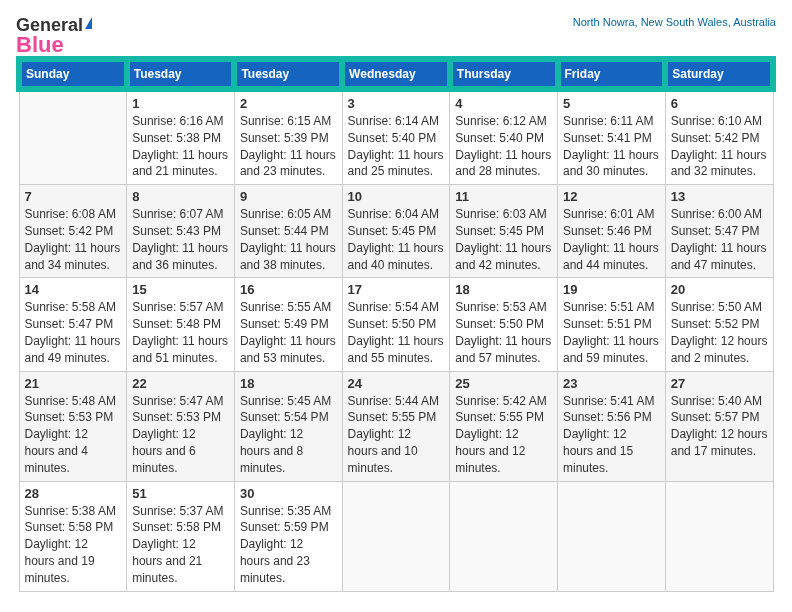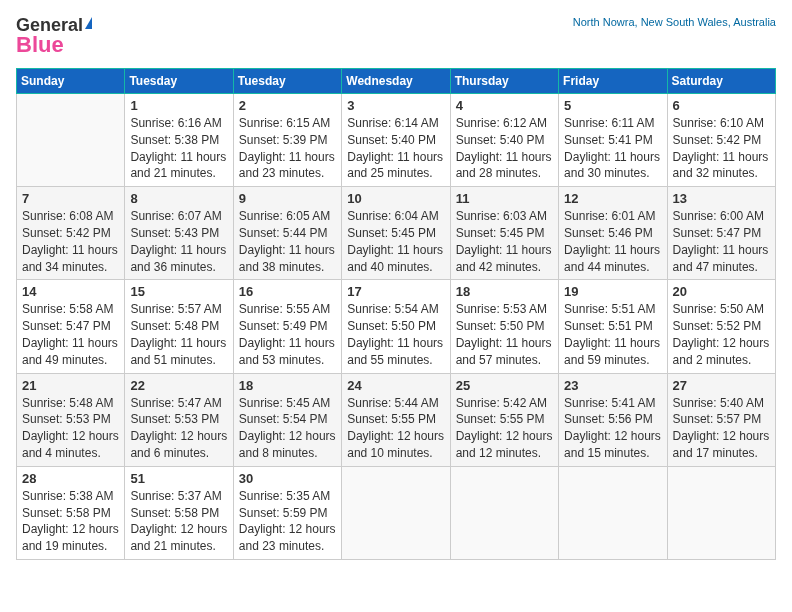--- a/index.html
+++ b/index.html
@@ -7,21 +7,21 @@
       font-family: Arial, sans-serif;
       background: #fff;
       width: 792px;
       min-height: 612px;
       padding: 16px;
     }
     .header {
       display: flex;
       align-items: flex-start;
       justify-content: space-between;
-      margin-bottom: 12px;
+      margin-bottom: 0;
     }
     .logo {
       display: flex;
       flex-direction: column;
       align-items: flex-start;
     }
     .logo-general {
       font-size: 18px;
       font-weight: bold;
       color: #333;
@@ -61,21 +61,21 @@
       border-collapse: collapse;
       table-layout: fixed;
     }
     th {
       background: #1565c0;
       color: #fff;
       font-size: 12px;
       font-weight: bold;
       padding: 5px 4px;
       text-align: left;
-      border: 1px solid #14b8a6;
+      border: 6px solid #14b8a6;
     }
     td {
       border: 1px solid #ccc;
       vertical-align: top;
       padding: 4px 5px;
       height: 90px;
       background: #fff;
     }
     td.empty {
       background: #f9f9f9;

